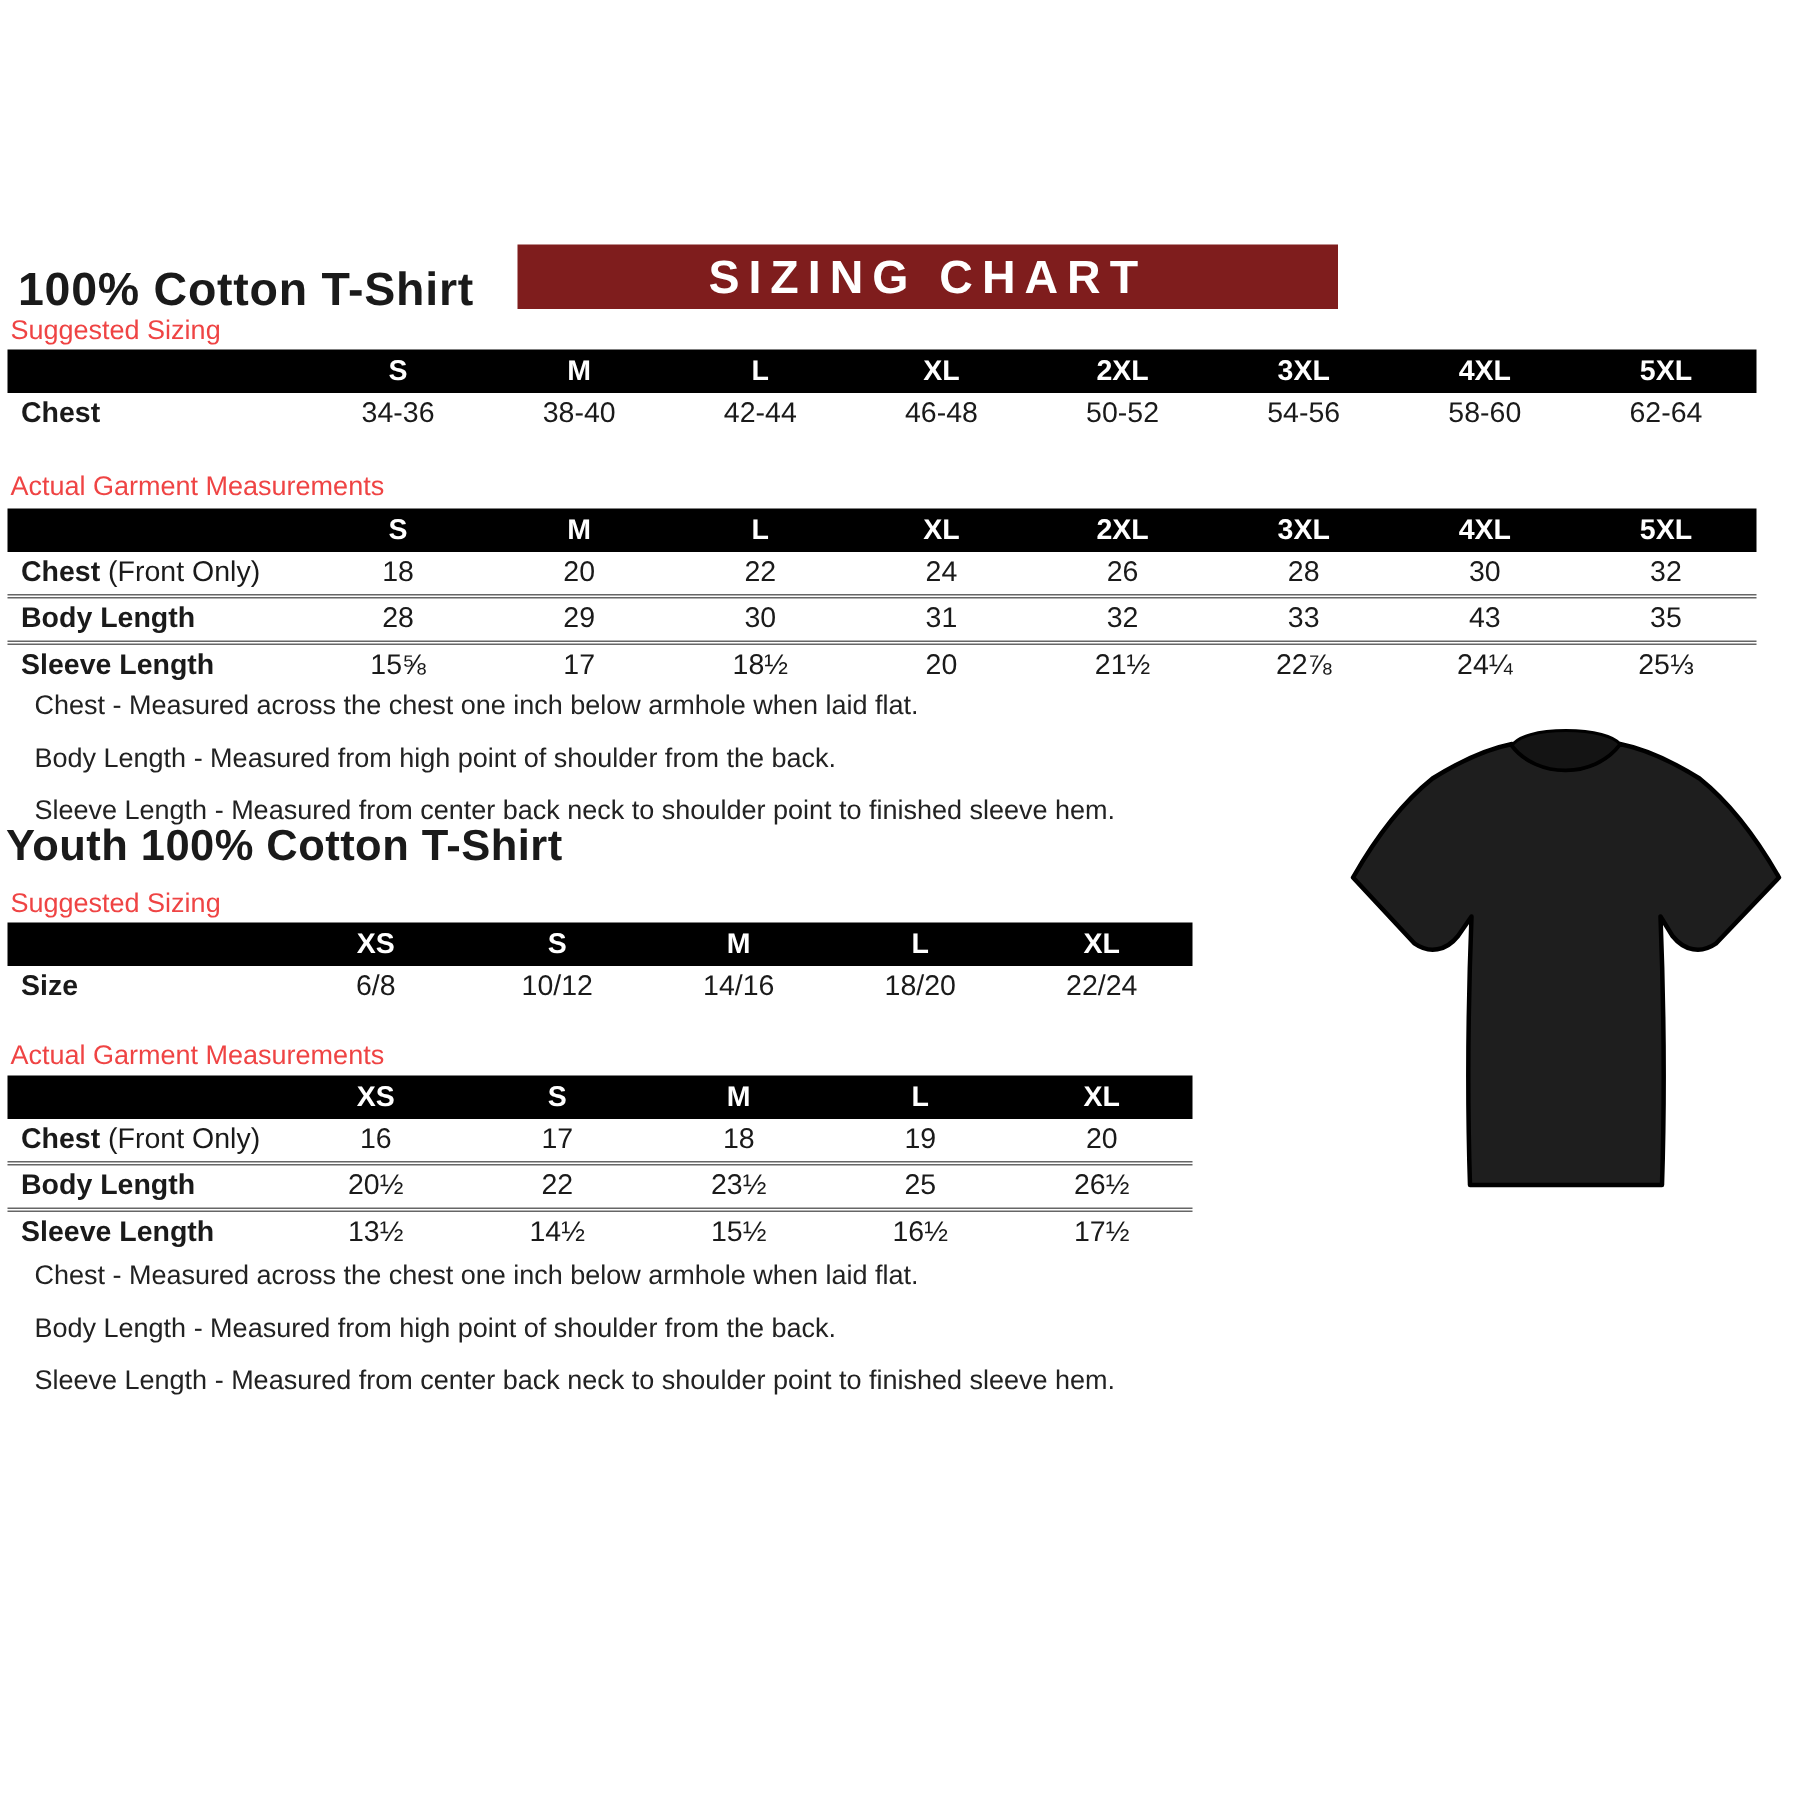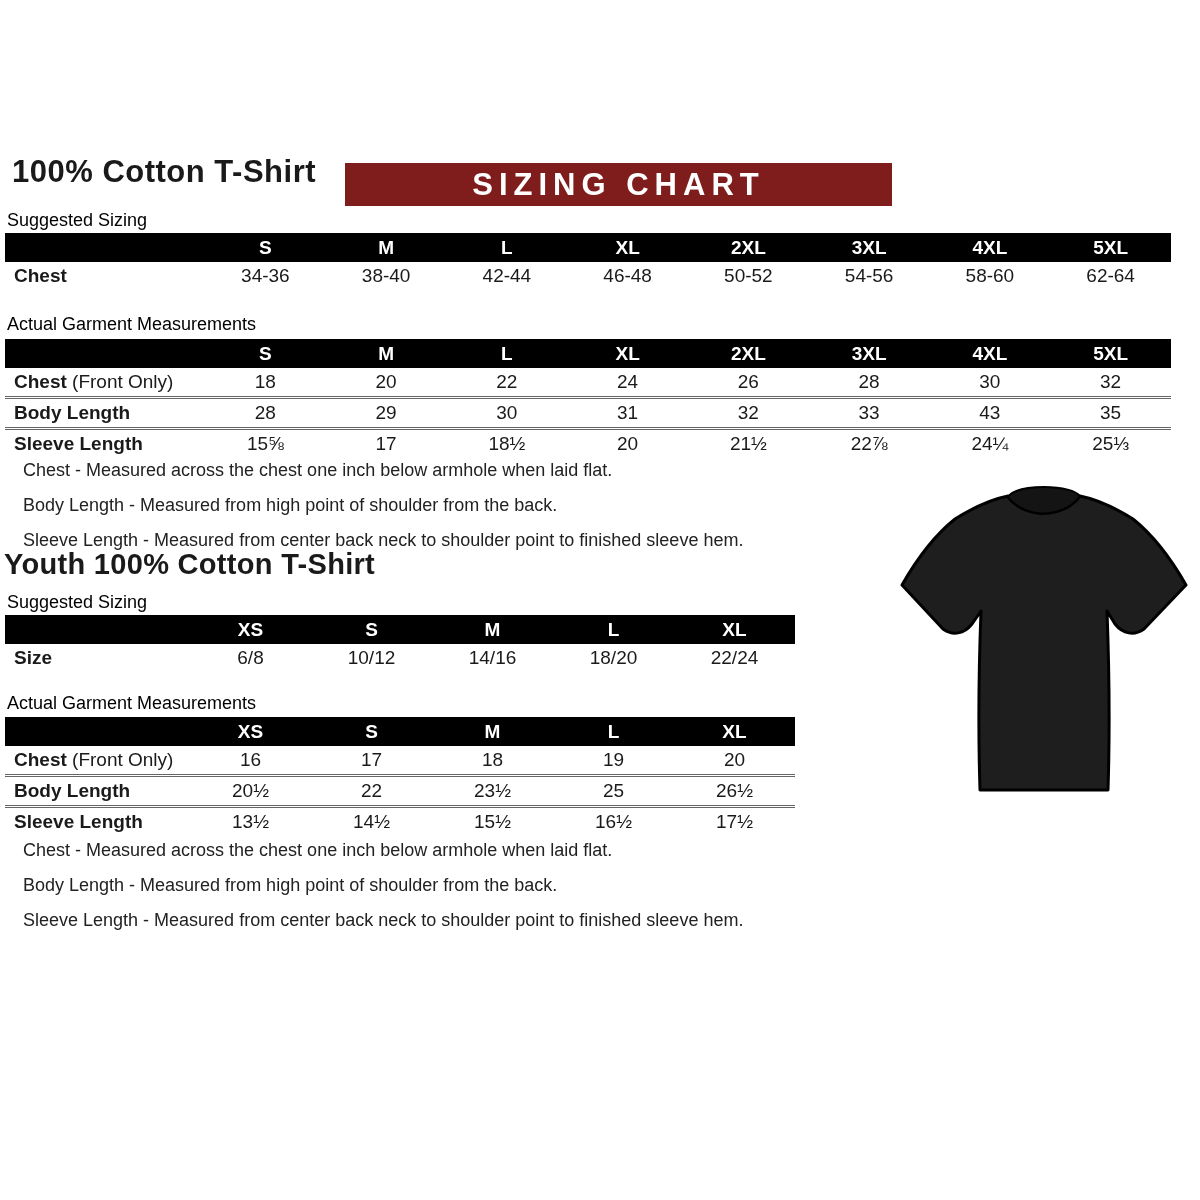--- a/index.html
+++ b/index.html
@@ -2,27 +2,27 @@
 <html><head>
 <meta charset="utf-8">
 <style>
   html,body{margin:0;padding:0;}
   body{
     width:1200px;height:1200px;background:#ffffff;
     font-family:"Liberation Sans", sans-serif;color:#1a1a1a;
     position:relative;overflow:hidden;
   }
   .abs{position:absolute;}
-  .adult-title{left:12px;top:154px;font-size:31px;font-weight:bold;letter-spacing:0.5px;}
+  .adult-title{left:12px;top:175px;font-size:31px;font-weight:bold;letter-spacing:0.5px;}
   .banner{
     left:345px;top:163px;width:547px;height:43px;background:#7f1d1d;
     color:#fff;display:flex;align-items:center;justify-content:center;
     font-size:31px;font-weight:bold;letter-spacing:6px;
   }
-  .section-label{font-size:18px;color:#000000;}
+  .section-label{font-size:18px;color:#ef4444;}
   .youth-title{left:4px;top:548px;font-size:29px;font-weight:bold;letter-spacing:0.3px;}
 
   .sztable{left:5px;}
   .sztable .row{display:flex;align-items:center;}
   .sztable .hdr{background:#000;color:#fff;font-weight:bold;height:29px;font-size:19px;}
   .sztable .drow{height:28px;font-size:19px;}
   .sztable .sep{border-top:3px double #666;}
   .adult-w{width:1166px;}
   .youth-w{width:790px;}
   .adult-w .lbl{width:200px;padding-left:9px;box-sizing:border-box;text-align:left;}

